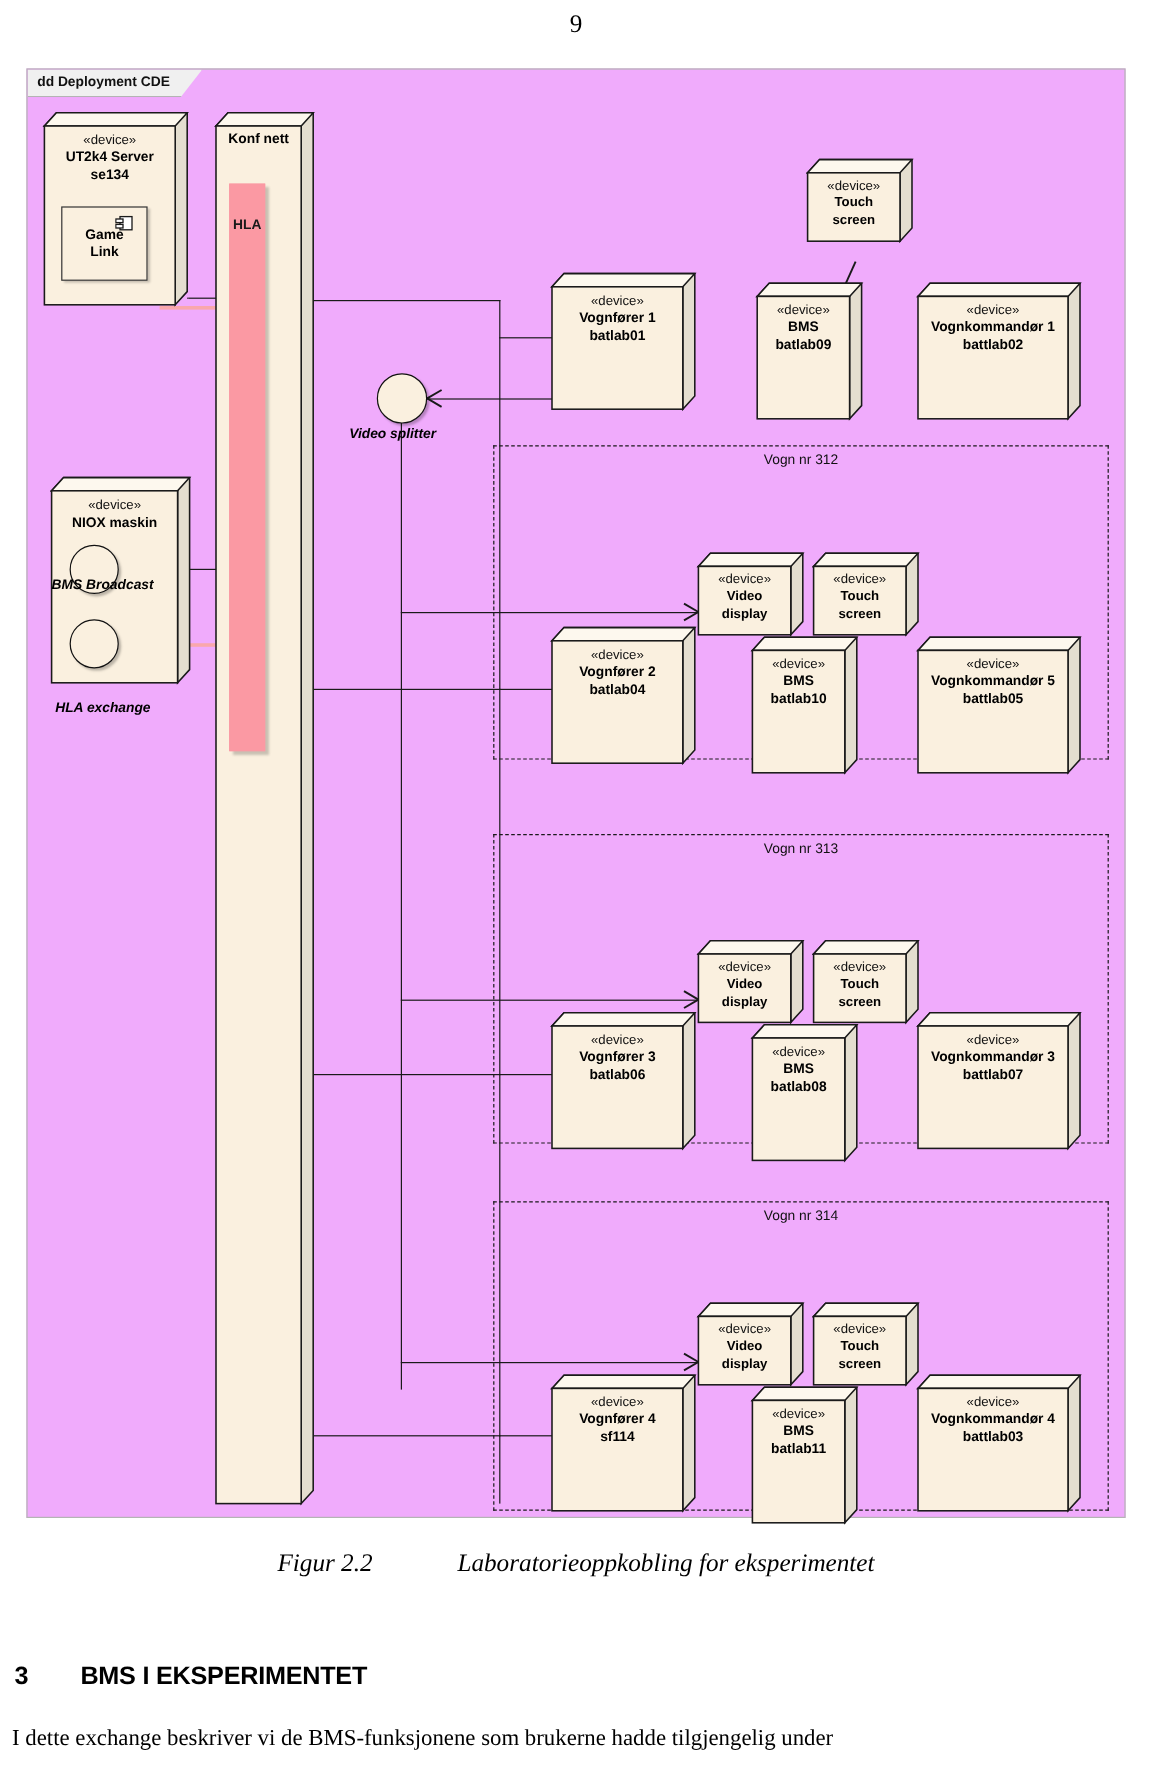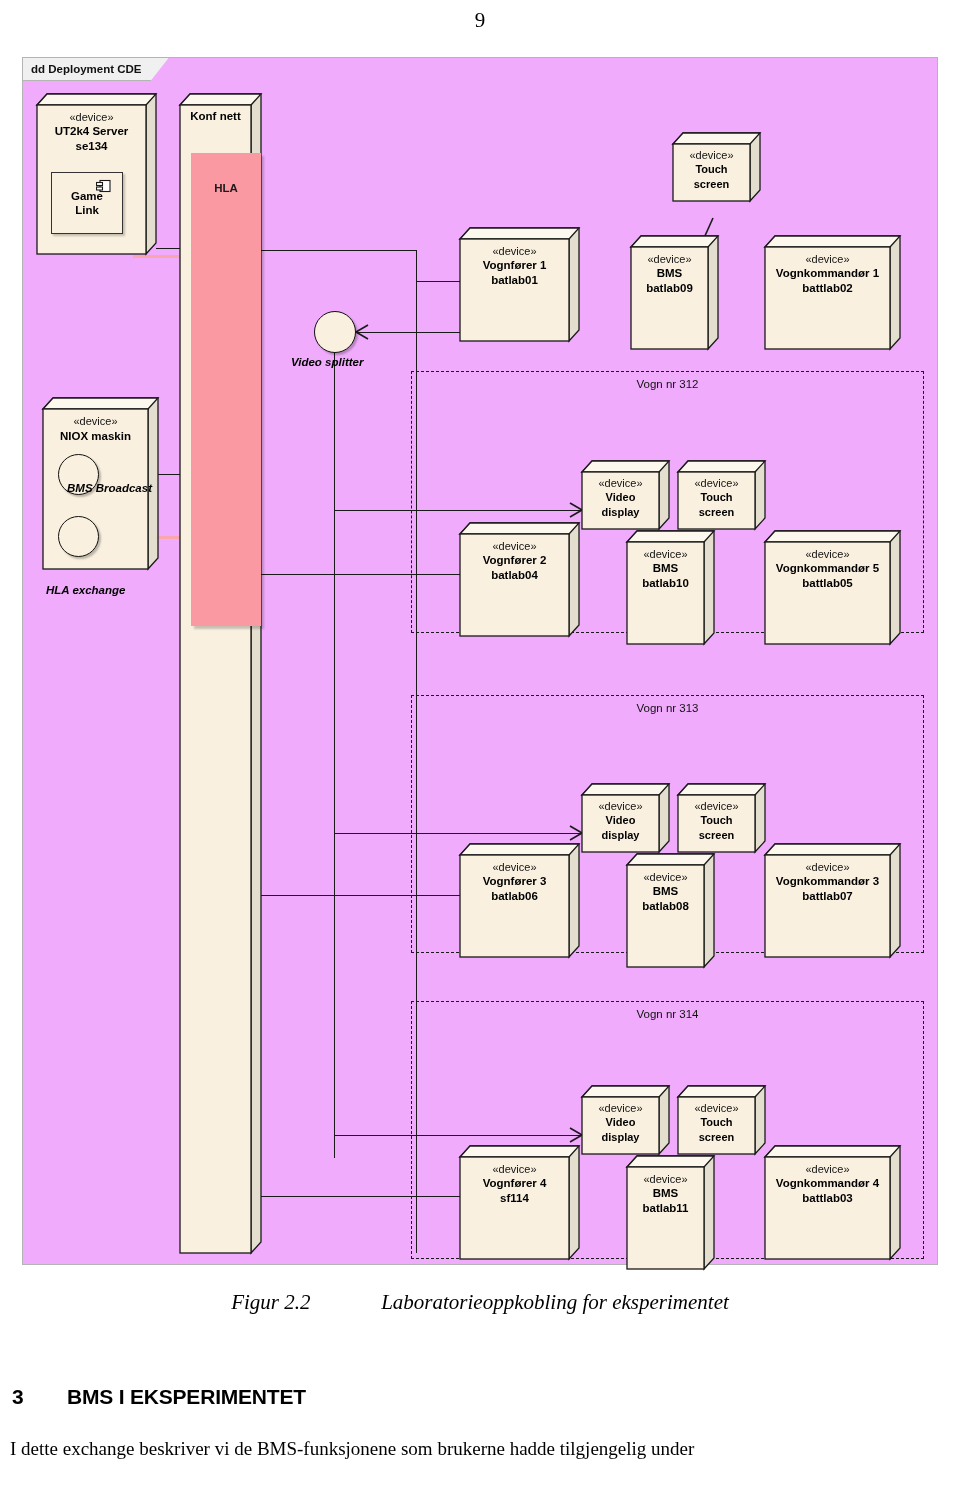--- a/index.html
+++ b/index.html
@@ -155,21 +155,21 @@
   <div class="node" style="left:157px;top:36px;width:82px;height:1159px;">
     <div class="cube">
       <svg width="82" height="1159">
         <polygon points="10,0 81,0 81,1148 71,1159 71,11 0,11" fill="#e4decf" stroke="#1a1a1a" stroke-width="1.3"></polygon>
         <polygon points="0,11 10,0 81,0 71,11" fill="#fdf8ee" stroke="#1a1a1a" stroke-width="1.3"></polygon>
         <rect x="0" y="11" width="71" height="1148" fill="#faf0df" stroke="#1a1a1a" stroke-width="1.3"></rect>
       </svg>
     </div>
     <div style="position:absolute;left:0;top:16px;width:71px;text-align:center;" class="nm">Konf nett</div>
 
-    <div class="hla" style="left:11px;top:59px;width:70px;height:473px;">
+    <div class="hla" style="left:11px;top:59px;width:30px;height:473px;">
       <span>HLA</span>
     </div>
   </div>
 
   <div class="node" style="left:14px;top:36px;width:120px;height:160px;">
     <div class="cube">
       <svg width="120" height="160">
         <polygon points="10,0 119,0 119,149 109,160 109,11 0,11" fill="#e4decf" stroke="#1a1a1a" stroke-width="1.3"></polygon>
         <polygon points="0,11 10,0 119,0 109,11" fill="#fdf8ee" stroke="#1a1a1a" stroke-width="1.3"></polygon>
         <rect x="0" y="11" width="109" height="149" fill="#faf0df" stroke="#1a1a1a" stroke-width="1.3"></rect>
@@ -200,21 +200,21 @@
         <rect x="0" y="11" width="105" height="160" fill="#faf0df" stroke="#1a1a1a" stroke-width="1.3"></rect>
       </svg>
     </div>
     <div style="position:absolute;left:0;top:16px;width:105px;text-align:center;line-height:1.35;">
       <div class="stereo">«device»</div>
       <div class="nm">NIOX maskin</div>
     </div>
   </div>
 
   <div class="ifc" style="left:35px;top:396px;width:41px;height:41px;"></div>
-  <div class="ifc-label" style="left:20px;top:424px;padding-left:24px;">BMS Broadcast</div>
+  <div class="ifc-label" style="left:20px;top:424px;">BMS Broadcast</div>
   <div class="ifc" style="left:35px;top:458px;width:41px;height:41px;"></div>
   <div class="ifc-label" style="left:23px;top:502px;margin-top:24px;">HLA exchange</div>
 
   <div class="ifc" style="left:291px;top:253px;width:42px;height:42px;"></div>
   <div class="ifc-label" style="left:268px;top:298px;">Video splitter</div>
 
 
   <div class="node" style="left:650px;top:75px;width:88px;height:68px;">
     <div class="cube">
       <svg width="88" height="68">

